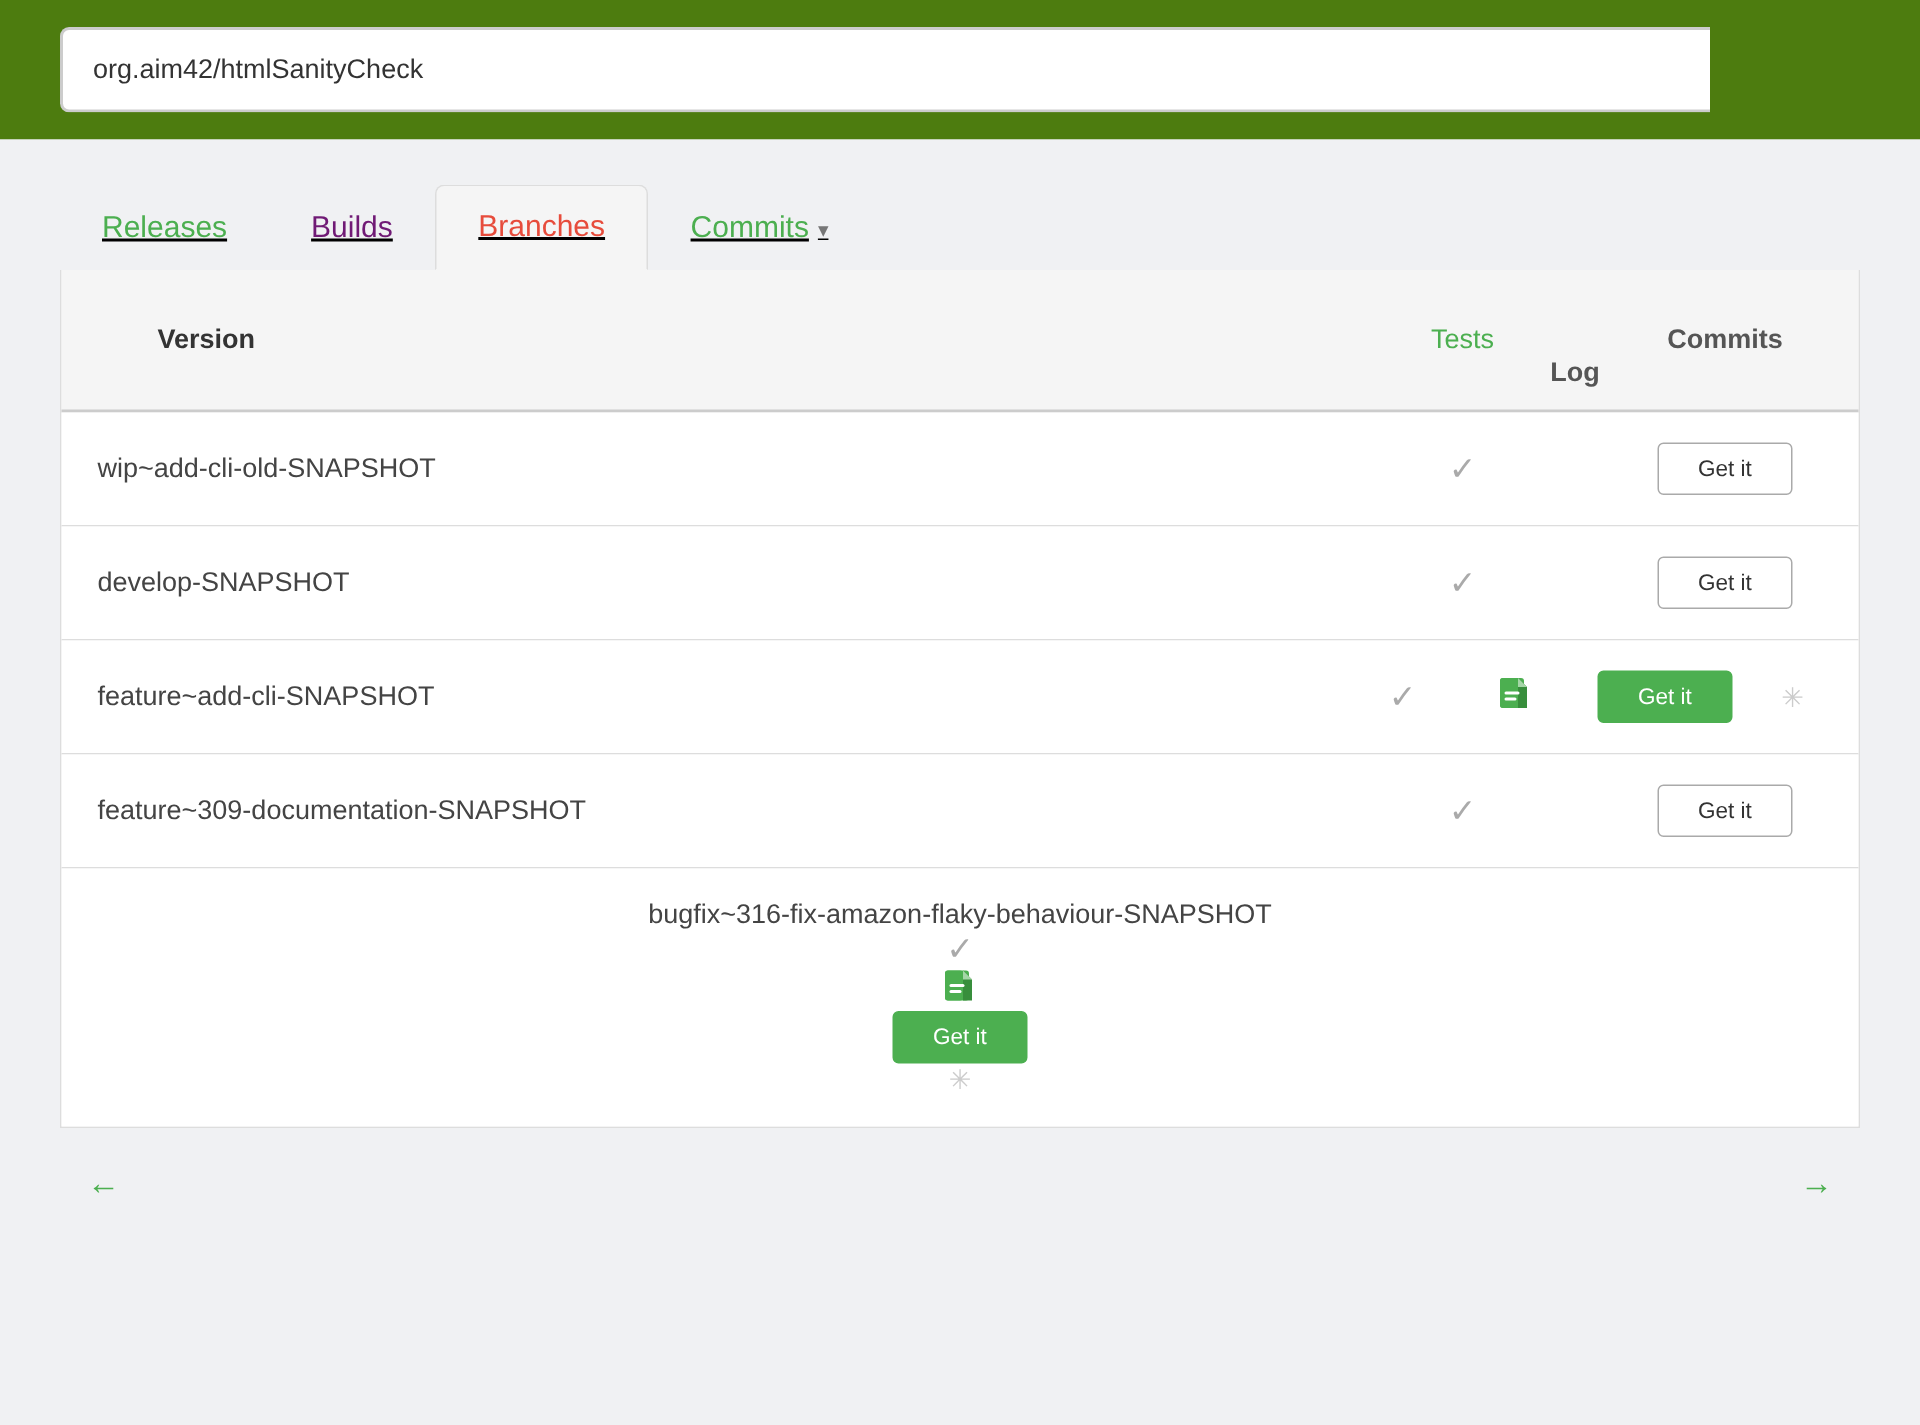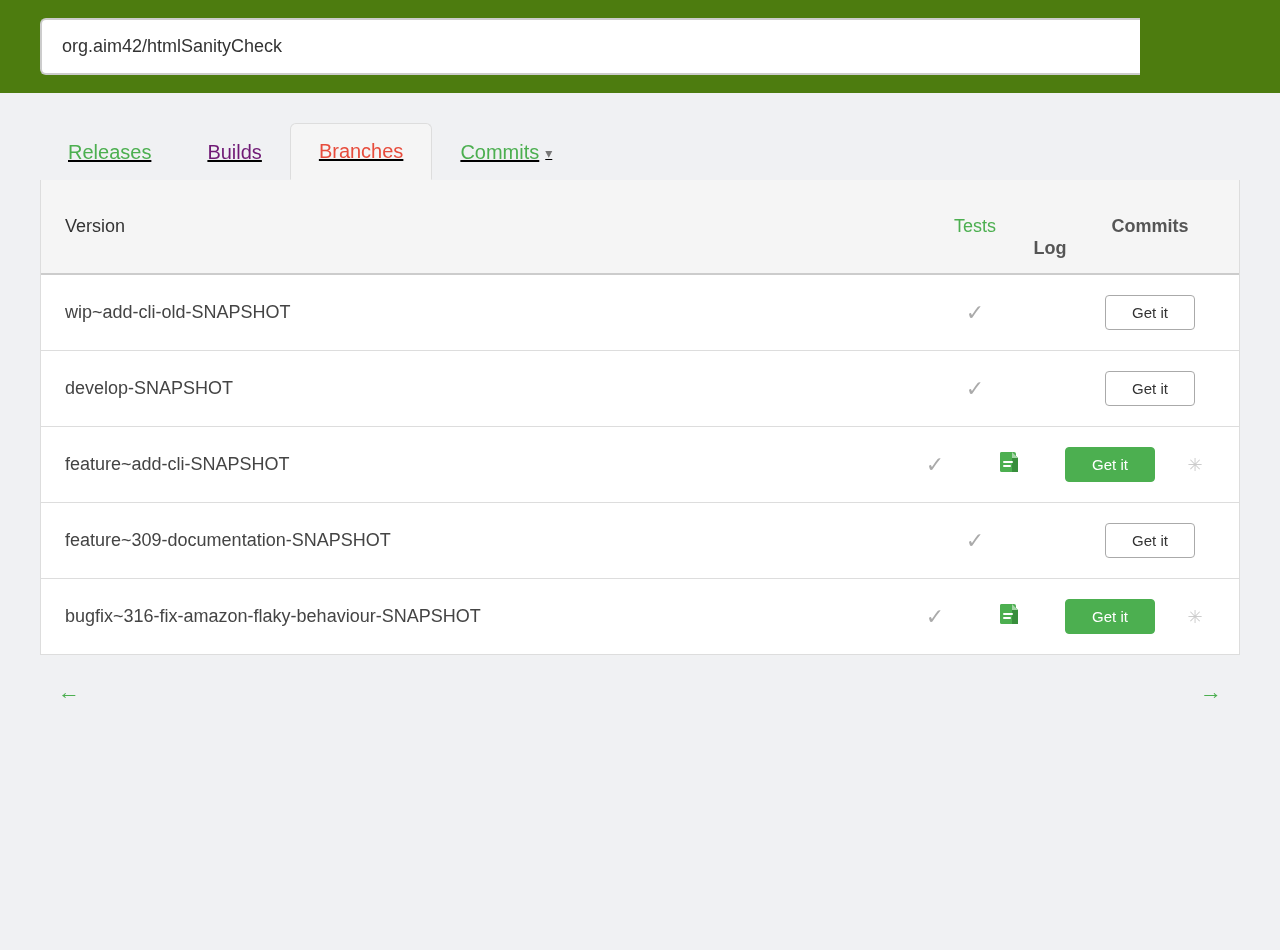--- a/index.html
+++ b/index.html
@@ -108,22 +108,23 @@
       display: flex;
       align-items: center;
       padding: 14px 24px;
       border-bottom: 2px solid #ccc;
       background: #f5f5f5;
     }
 
     .col-version {
       flex: 1;
       font-size: 18px;
-      font-weight: 400;
+      font-weight: 700;
       color: #333;
+      margin-left: 40px;
     }
 
     .col-tests {
       width: 80px;
       text-align: center;
       font-size: 18px;
       font-weight: 400;
       color: #4caf50;
     }
 
@@ -147,20 +148,21 @@
     .table-row {
       display: flex;
       align-items: center;
       padding: 20px 24px;
       border-bottom: 1px solid #ddd;
       background: white;
     }
 
     .table-row:last-child {
       border-bottom: none;
+      flex-direction: column;
     }
 
     .row-version {
       flex: 1;
       font-size: 18px;
       color: #444;
     }
 
     .row-tests {
       width: 80px;

